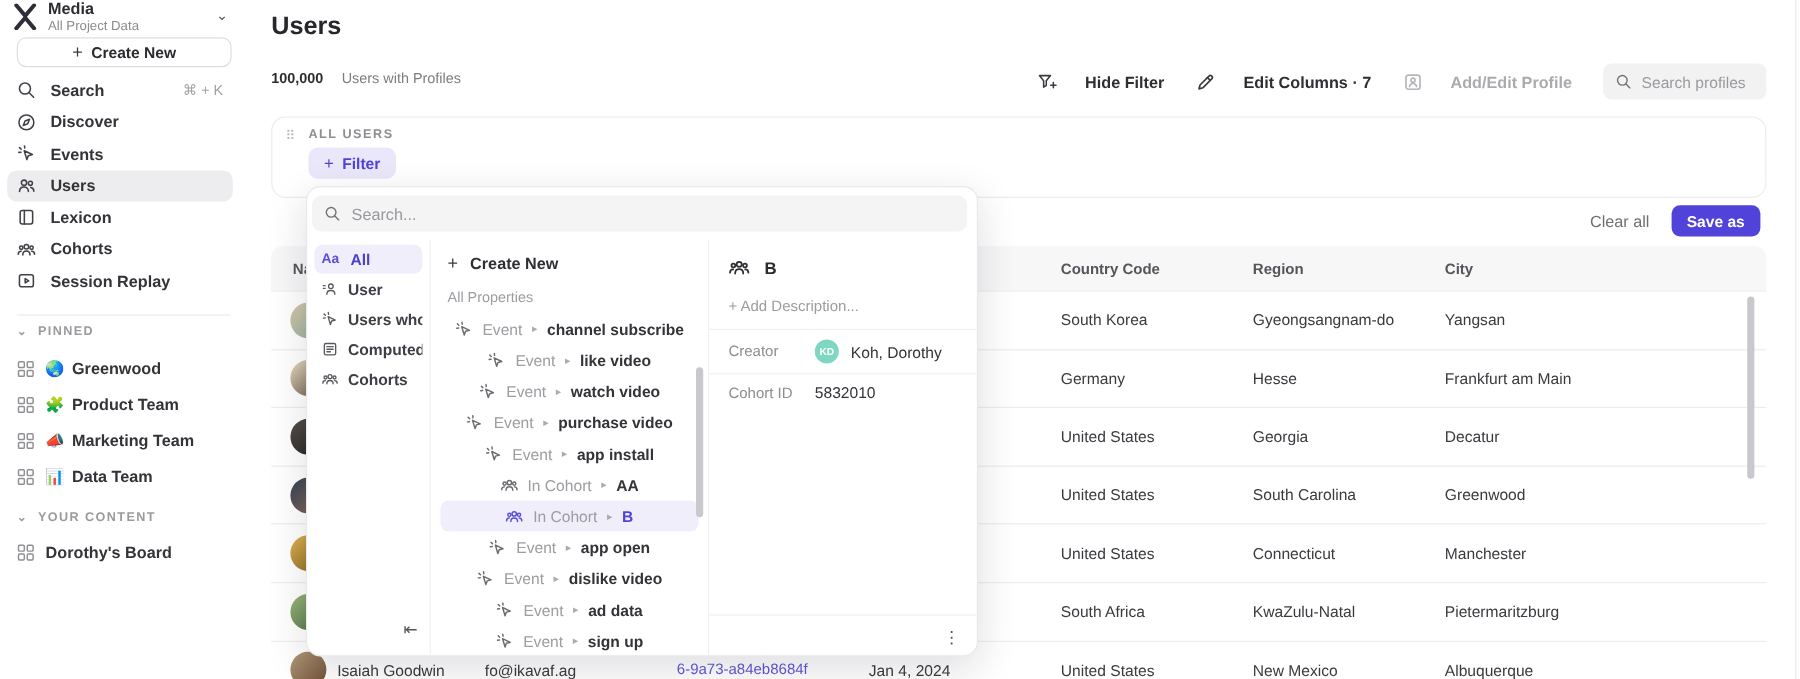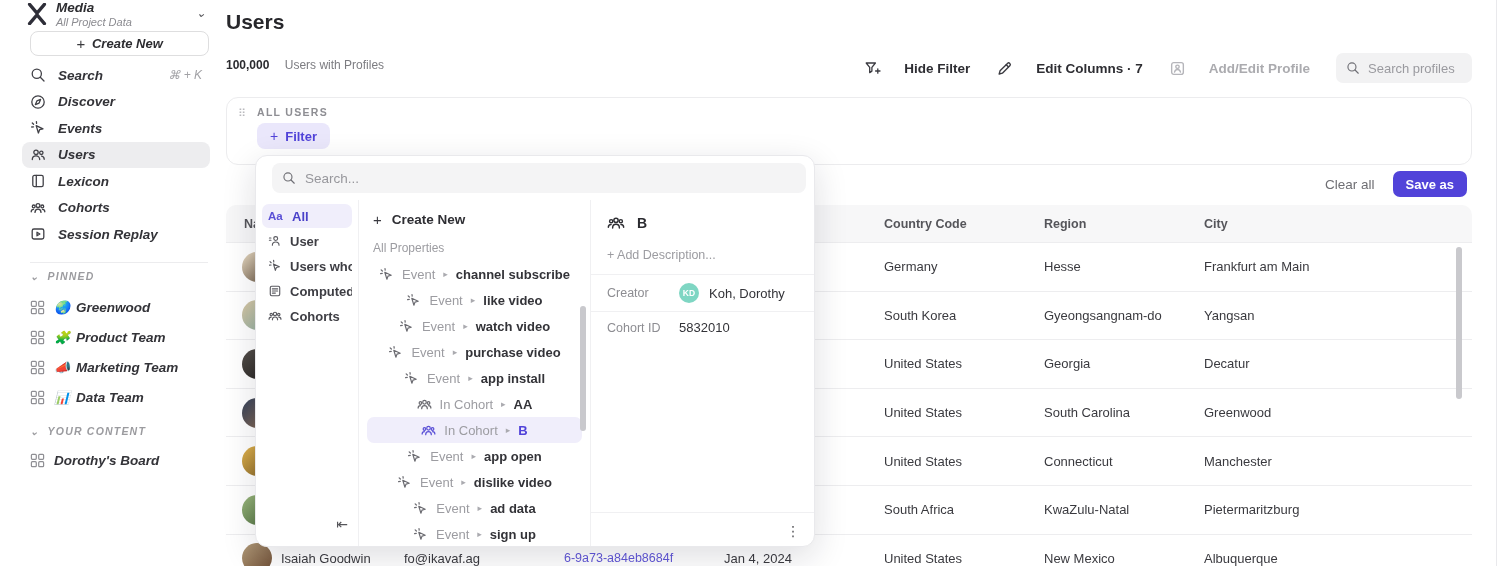--- a/index.html
+++ b/index.html
@@ -5,21 +5,21 @@
   * { margin:0; padding:0; box-sizing:border-box; }
   html,body { width:1500px; height:566px; overflow:hidden; background:#fff;
     font-family:"Liberation Sans", sans-serif; color:#323236; }
   .stage { position:relative; width:1500px; height:566px; background:#fff; }
   .stage::after { content:""; position:absolute; right:3px; top:0; bottom:0; width:1px; background:#e9e9ec; }
 
   svg.ic { display:inline-block; vertical-align:middle; }
   .ic-stroke { fill:none; stroke:currentColor; stroke-width:1.3; stroke-linecap:round; stroke-linejoin:round; }
 
   
-  .sidebar { position:absolute; left:16px; top:0; width:200px; height:566px; background:#fff; padding:0 0 0 0;font-style:italic; }
+  .sidebar { position:absolute; left:0; top:0; width:200px; height:566px; background:#fff; padding:0 0 0 0; }
   .ws { position:absolute; left:8px; top:-6px; width:186px; height:36px; display:flex; align-items:center; cursor:pointer; }
   .ws-logo { width:22px; height:22px; color:#2e2e38; margin:4px 8px 0 2px; }
   .ws-meta { flex:1; padding-top:4px; }
   .ws-name { font-size:13.5px; font-weight:700; color:#2d2d31; }
   .ws-sub { font-size:11px; color:#8b8b90; margin-top:1px; }
   .ws-chev { color:#5a5a5e; font-size:12px; margin:2px 4px 0 0; }
   .create-btn { position:absolute; left:14px; top:31px; width:179px; height:25px; border:1px solid #dededf; border-radius:8px;
     display:flex; align-items:center; justify-content:center; gap:7px; font-size:13px; font-weight:700; color:#2c2c30; background:#fff; cursor:pointer; }
   .create-btn .plus { font-weight:400; font-size:15px; color:#3a3a3e; }
   .nav { position:absolute; left:6px; top:62px; width:188px; }
@@ -82,21 +82,21 @@
   .av.r2 { background:linear-gradient(135deg,#55504b,#211e1c); }
   .av.r3 { background:linear-gradient(135deg,#33415a,#8f6c50); }
   .av.r4 { background:linear-gradient(135deg,#e3b54d,#7c5c24); }
   .av.r5 { background:linear-gradient(135deg,#9cba7e,#49683b); }
   .av.r6 { background:linear-gradient(135deg,#b39c7a,#6d4c33); }
   .tbl-scroll { position:absolute; right:10px; top:42px; width:6px; height:152px; border-radius:3px; background:#c9c9cd; }
 
   
   .dd { position:absolute; left:255px; top:155px; width:560px; height:392px; background:#fff; border:1px solid #e9e9ec;
     border-radius:12px; box-shadow:0 10px 34px rgba(20,20,40,.14); z-index:20; }
-  .dd-search { position:absolute; left:16px; right:8px; top:7px; height:30px; background:#f4f4f5; border-radius:8px;
+  .dd-search { position:absolute; left:4px; right:8px; top:7px; height:30px; background:#f4f4f5; border-radius:8px;
     display:flex; align-items:center; gap:9px; padding:0 10px; }
   .dd-search .sico { width:14px; height:14px; color:#6f6f75; flex:none; }
   .dd-search input { border:0; outline:0; background:transparent; font-size:13.5px; width:100%; color:#333;
     font-family:"Liberation Sans", sans-serif; }
   .dd-search input::placeholder { color:#97979c; }
   .dd-cats { position:absolute; left:0; top:44px; bottom:0; width:103px; border-right:1px solid #f0f0f2; padding:4px 6px; }
   .cat-item { display:flex; align-items:center; gap:8px; height:24px; border-radius:7px; padding:0 6px; margin-bottom:1px;
     font-size:13px; font-weight:600; color:#3e3e44; cursor:pointer; white-space:nowrap; overflow:hidden; }
   .cat-item.sel { background:#f0eefb; color:#4a41c9; }
   .cat-item .cico { width:14px; height:14px; color:#5a5a60; flex:none; }
@@ -369,41 +369,41 @@
       <div class="th"></div>
       <div class="th"></div>
       <div class="th"></div>
       <div class="th">Country Code</div>
       <div class="th">Region</div>
       <div class="th c7">City</div>
     </div>
 
     <div class="trow">
       <div class="td c1">
+          <span class="av r0"></span>
+          <span></span>
+        </div>
+      <div class="td"></div>
+      <div class="td c3"></div>
+      <div class="td"></div>
+      <div class="td">South Korea</div>
+      <div class="td">Gyeongsangnam-do</div>
+      <div class="td c7">Yangsan</div>
+    </div>
+    <div class="trow">
+      <div class="td c1">
           <span class="av r1"></span>
           <span></span>
         </div>
       <div class="td"></div>
       <div class="td c3"></div>
       <div class="td"></div>
       <div class="td">Germany</div>
       <div class="td">Hesse</div>
       <div class="td c7">Frankfurt am Main</div>
-    </div>
-    <div class="trow">
-      <div class="td c1">
-          <span class="av r0"></span>
-          <span></span>
-        </div>
-      <div class="td"></div>
-      <div class="td c3"></div>
-      <div class="td"></div>
-      <div class="td">South Korea</div>
-      <div class="td">Gyeongsangnam-do</div>
-      <div class="td c7">Yangsan</div>
     </div>
     <div class="trow">
       <div class="td c1">
           <span class="av r2"></span>
           <span></span>
         </div>
       <div class="td"></div>
       <div class="td c3"></div>
       <div class="td"></div>
       <div class="td">United States</div>

